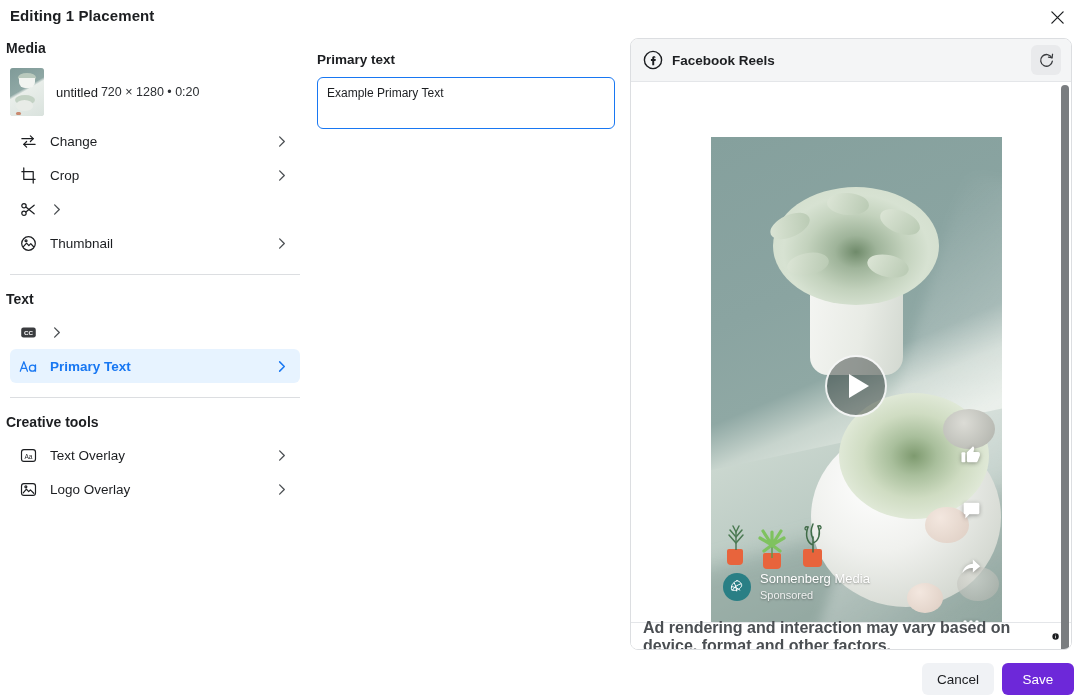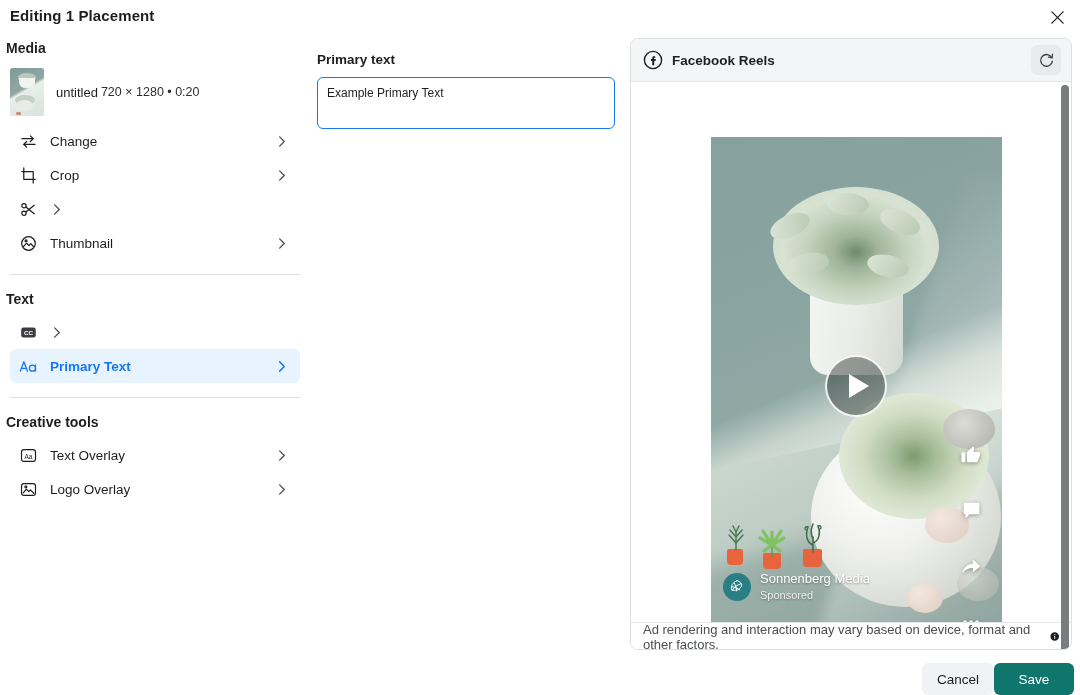--- a/index.html
+++ b/index.html
@@ -241,21 +241,21 @@
     font-size: 12.5px; color:#fff;
     text-shadow: 0 1px 2px rgba(0,0,0,.35);
   }
 
   .disclaimer {
     position:absolute; left:0; right:0; bottom:0; height: 28px;
     border-top: 1px solid #e4e6e9; background:#fff;
     display:flex; align-items:center; justify-content:center; gap:7px;
     padding: 0 12px;
   }
-  .disclaimer-text { font-size: 13px; color:#4a4e52; }
+  .disclaimer-text { font-size: 16px; color:#4a4e52;font-weight:bold; }
 
   
   .scrollbar {
     position:absolute; right: 2px; top: 3px;
     width: 8px; height: 604px; background: #f2f2f2; border-radius: 4px;
   }
   .scroll-thumb {
     position:absolute; top:0; left:0; width:8px; height: 600px;
     background:#7a7d80; border-radius:4px; cursor: pointer;
   }
@@ -266,21 +266,21 @@
   }
   .btn {
     position:absolute; top: 13px; height: 32px;
     border-radius: 6px; border:none; cursor:pointer;
     font-size: 13.5px; font-family:"Liberation Sans", sans-serif;
   }
   .btn-cancel {
     right: 86px; width: 72px; background:#f0f2f5; color:#1c1e21;
   }
   .btn-save {
-    right: 6px; width: 80px; background:#0f766e; color:#ffffff;
+    right: 6px; width: 72px; background:#6d28d9; color:#ffffff;
   }
 </style>
 </head>
 <body>
 
 <div class="app">
 
   <div class="header">
     <div class="header-title">Editing 1 Placement</div>
     <button class="close-btn">

